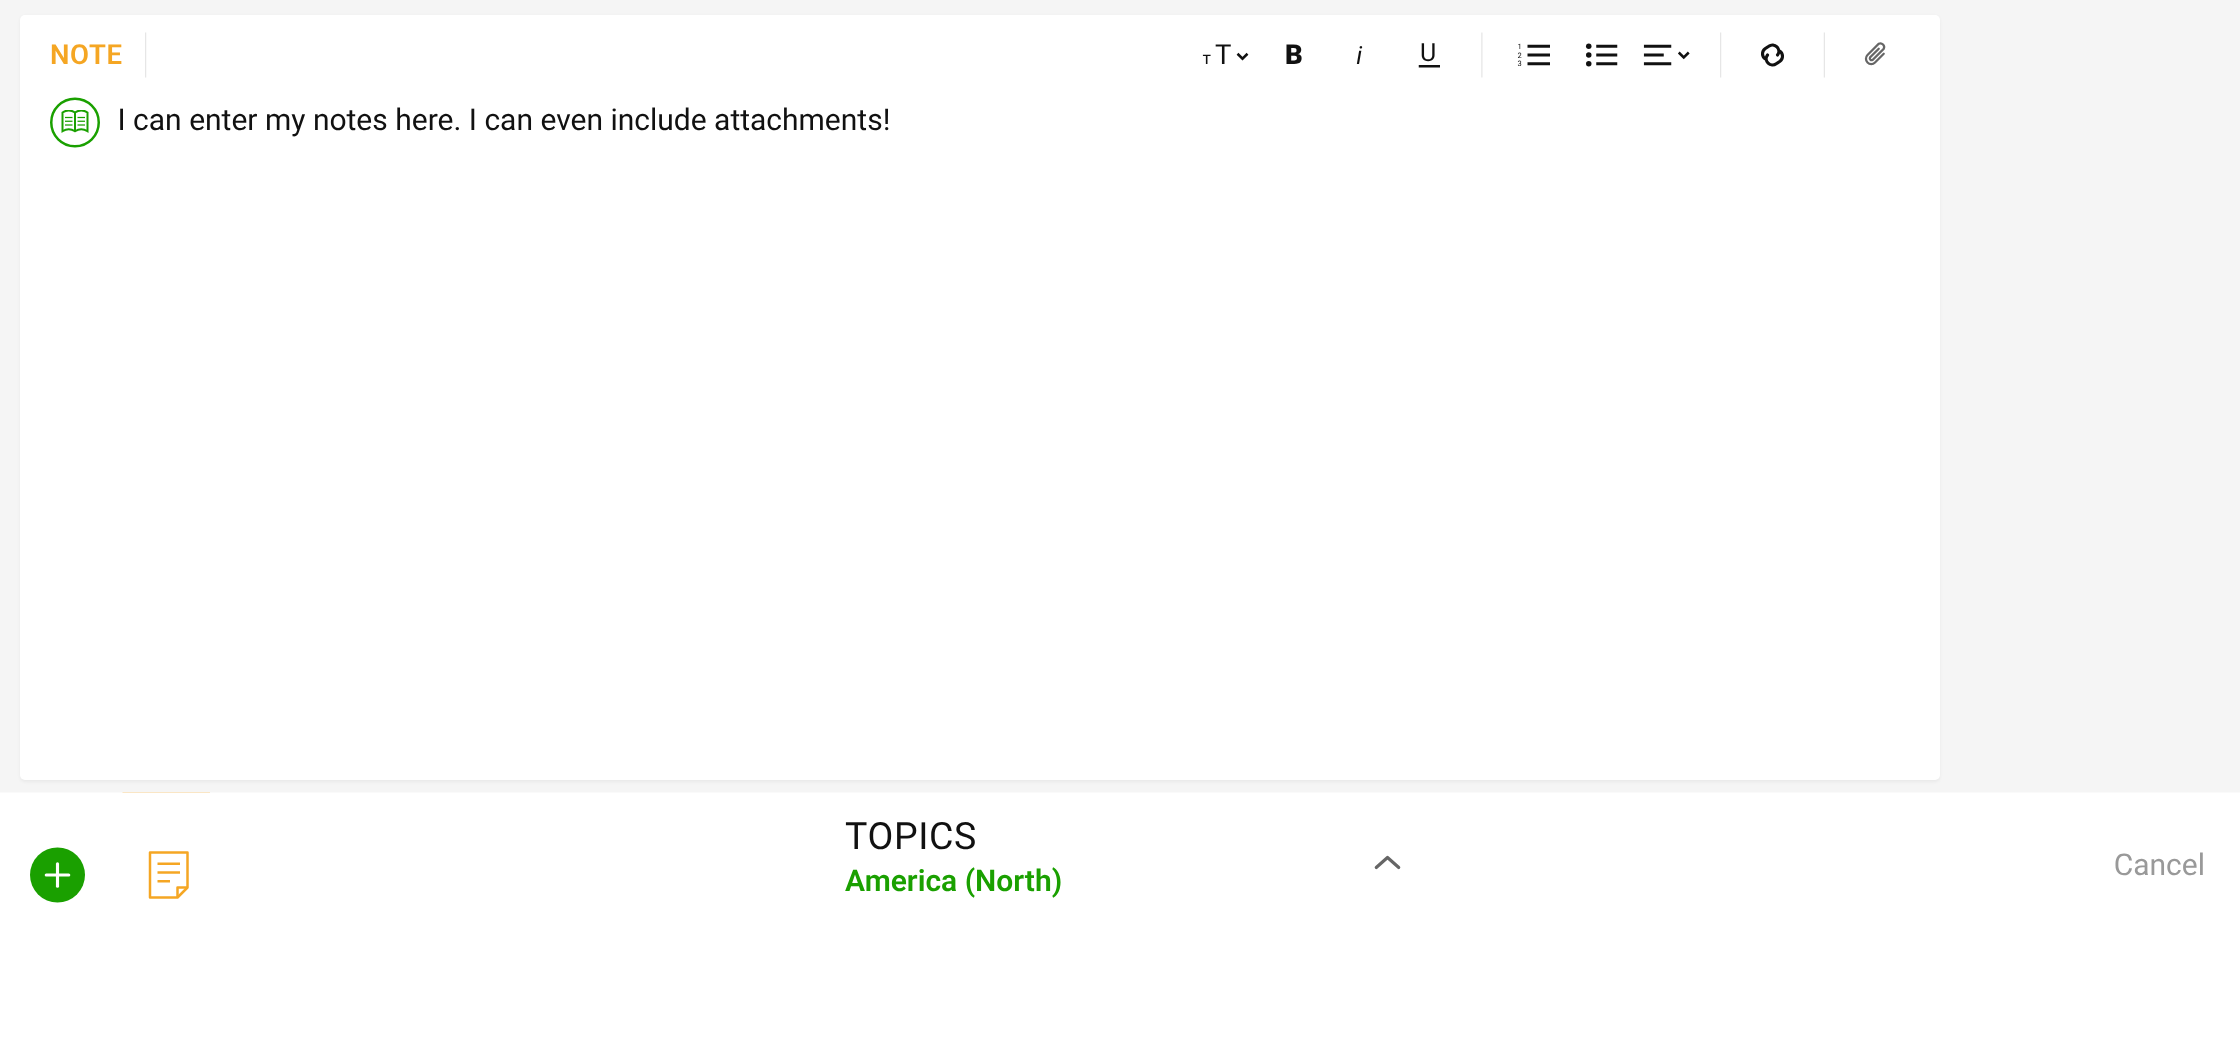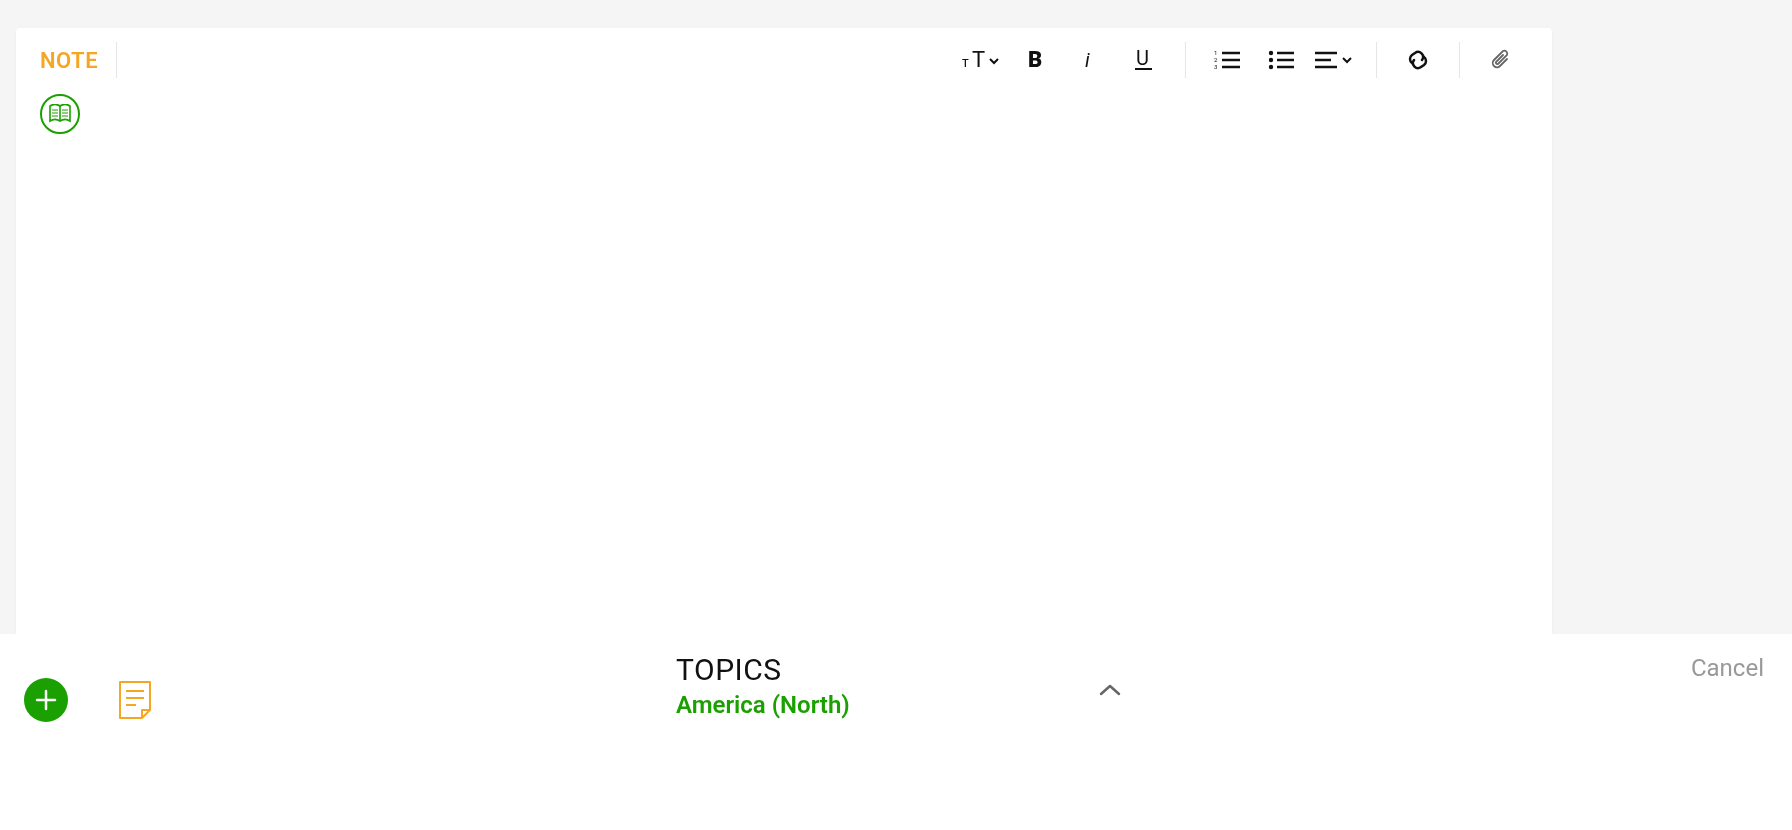--- a/index.html
+++ b/index.html
@@ -2,21 +2,21 @@
 <html><head>
 <meta charset="utf-8">
 <style>
   * { box-sizing: border-box; margin: 0; padding: 0; }
   html, body { width: 1792px; height: 830px; font-family: -apple-system, BlinkMacSystemFont, "Segoe UI", Roboto, Helvetica, Arial, sans-serif; background: #f5f5f5; }
   .page { width: 1792px; height: 830px; position: relative; }
 
   .card {
     position: absolute;
     left: 16px;
-    top: 28px;
+    top: 12px;
     width: 1536px;
     height: 612px;
     background: #ffffff;
     border-radius: 4px;
     box-shadow: 0 1px 3px rgba(0,0,0,0.05);
     display: flex;
     flex-direction: column;
   }
 
   .card-header {
@@ -125,21 +125,21 @@
     position: absolute;
     left: 1098px;
     top: 48px;
     color: #555;
     cursor: pointer;
   }
 
   .footer-actions {
     position: absolute;
     right: 28px;
-    top: 20px;
+    top: 44px;
     display: flex;
     align-items: center;
     gap: 28px;
   }
   .cancel-link {
     color: #999;
     font-size: 24px;
     cursor: pointer;
   }
   .add-btn {
@@ -244,20 +244,21 @@
           <path d="M2 2 C5 0 9 0 12 2 C15 0 19 0 22 2 V17 C19 15 15 15 12 17 C9 15 5 15 2 17 Z" stroke="#1aa000" stroke-width="1.6" fill="none"></path>
           <line x1="12" y1="2" x2="12" y2="17" stroke="#1aa000" stroke-width="1.6"></line>
           <line x1="4" y1="6" x2="10" y2="6" stroke="#1aa000" stroke-width="1"></line>
           <line x1="4" y1="9" x2="10" y2="9" stroke="#1aa000" stroke-width="1"></line>
           <line x1="4" y1="12" x2="10" y2="12" stroke="#1aa000" stroke-width="1"></line>
           <line x1="14" y1="6" x2="20" y2="6" stroke="#1aa000" stroke-width="1"></line>
           <line x1="14" y1="9" x2="20" y2="9" stroke="#1aa000" stroke-width="1"></line>
           <line x1="14" y1="12" x2="20" y2="12" stroke="#1aa000" stroke-width="1"></line>
         </svg>
       </div>
+      <div class="note-text">I can enter my notes here. I can even include attachments!</div>
     </div>
   </div>
 
   <div class="bottom-indicator"></div>
 
   <div class="footer">
     <div class="fab">
       <svg width="22" height="22" viewBox="0 0 22 22">
         <line x1="11" y1="2" x2="11" y2="20" stroke="#fff" stroke-width="2.5" stroke-linecap="round"></line>
         <line x1="2" y1="11" x2="20" y2="11" stroke="#fff" stroke-width="2.5" stroke-linecap="round"></line>

